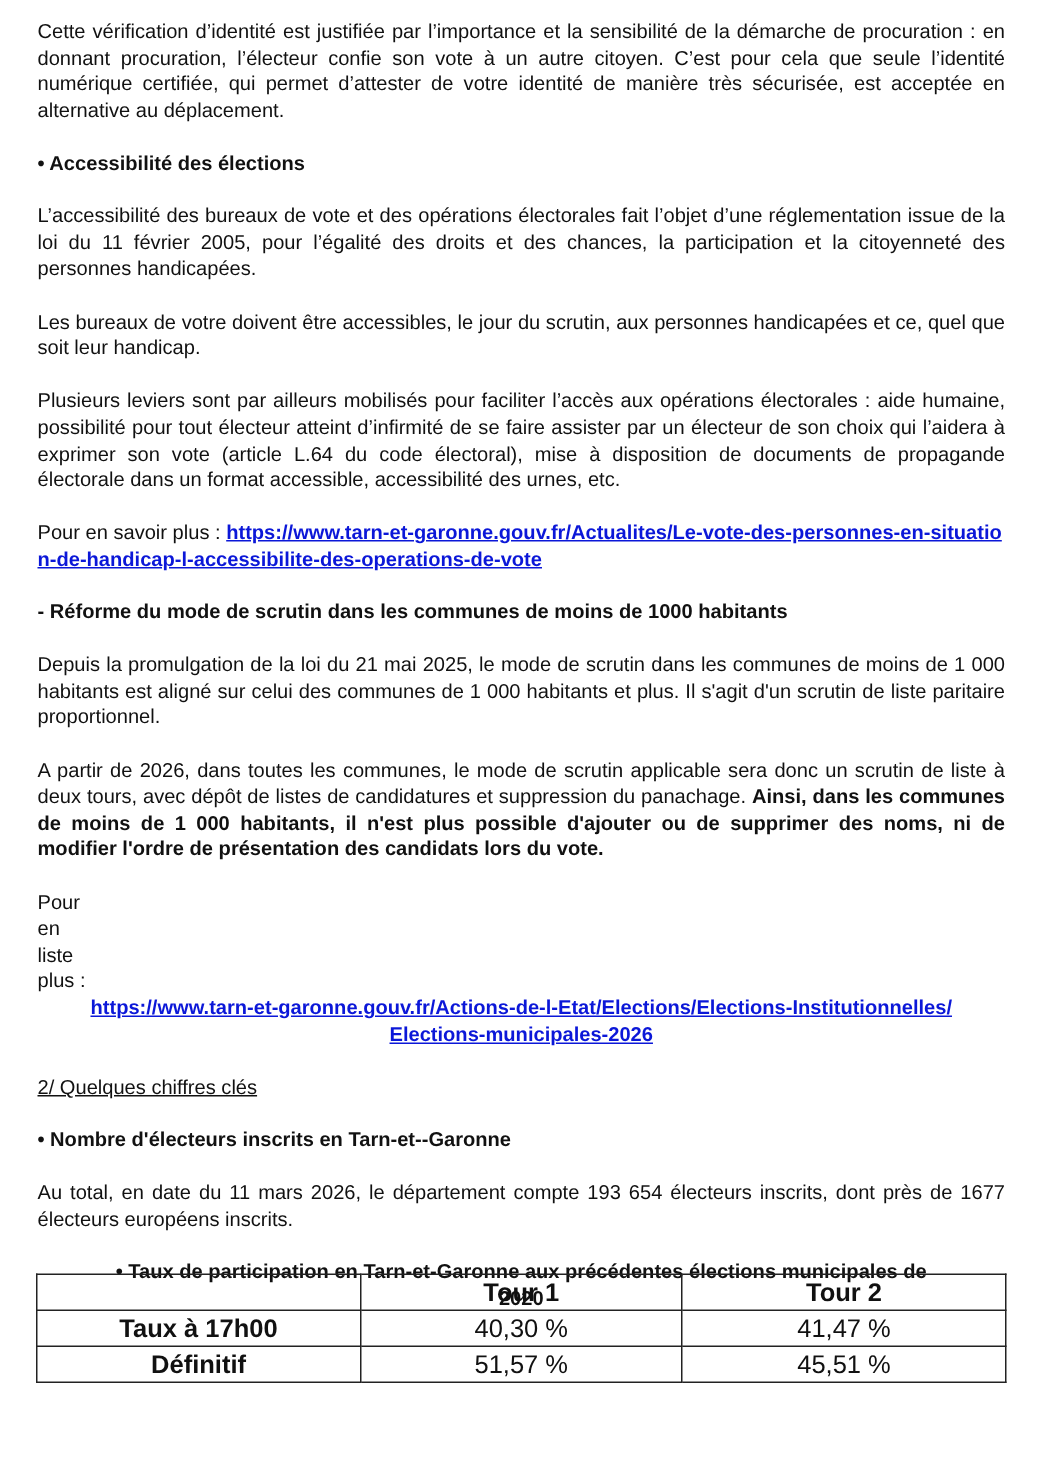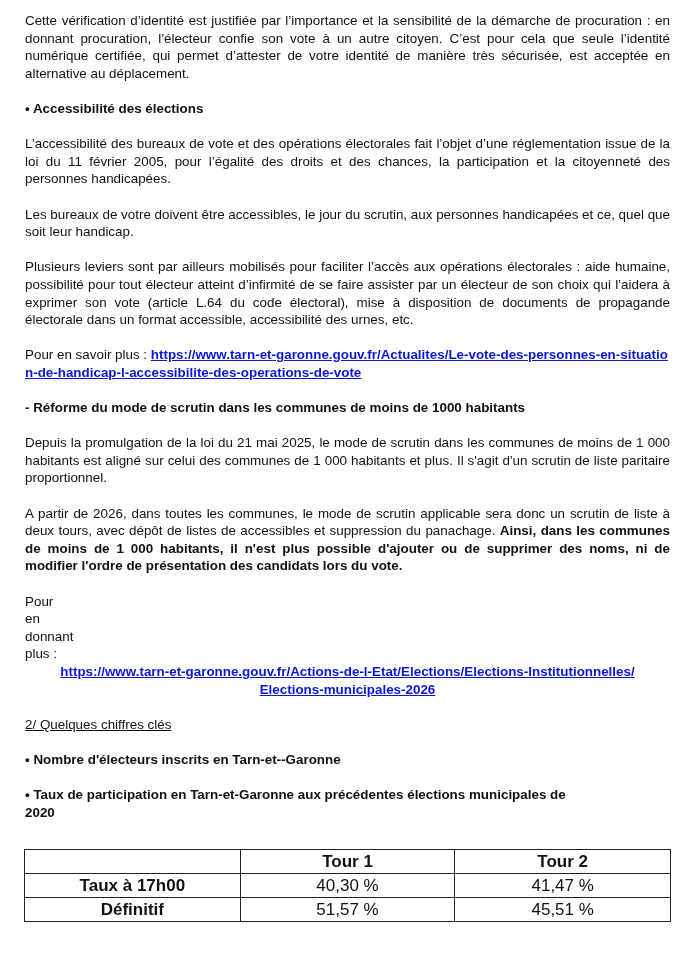--- a/index.html
+++ b/index.html
@@ -35,36 +35,37 @@
   <p class="gap">L’accessibilité des bureaux de vote et des opérations électorales fait l’objet d’une réglementation issue de la loi du 11 février 2005, pour l’égalité des droits et des chances, la participation et la citoyenneté des personnes handicapées.</p>
   <p class="gap">Les bureaux de votre doivent être accessibles, le jour du scrutin, aux personnes handicapées et ce, quel que soit leur handicap.</p>
   <p class="gap">Plusieurs leviers sont par ailleurs mobilisés pour faciliter l’accès aux opérations électorales : aide humaine, possibilité pour tout électeur atteint d’infirmité de se faire assister par un électeur de son choix qui l’aidera à exprimer son vote (article L.64 du code électoral), mise à disposition de documents de propagande électorale dans un format accessible, accessibilité des urnes, etc.</p>
   <p class="gap" style="text-align:left;">
     <span>Pour en savoir plus : </span><a class="link" style="word-break:break-all;">https://www.tarn-et-garonne.gouv.fr/Actualites/Le-vote-des-personnes-en-situation-de-handicap-l-accessibilite-des-operations-de-vote</a>
   </p>
 
   <p class="gap h">- Réforme du mode de scrutin dans les communes de moins de 1000 habitants</p>
   <p class="gap">Depuis la promulgation de la loi du 21 mai 2025, le mode de scrutin dans les communes de moins de 1 000 habitants est aligné sur celui des communes de 1 000 habitants et plus. Il s'agit d'un scrutin de liste paritaire proportionnel.</p>
   <p class="gap">
-    <span>A partir de 2026, dans toutes les communes, le mode de scrutin applicable sera donc un scrutin de liste à deux tours, avec dépôt de listes de accessibles et suppression du panachage. </span><b>Ainsi, dans les communes de moins de 1 000 habitants, il n'est plus possible d'ajouter ou de supprimer des noms, ni de modifier l'ordre de présentation des candidats lors du vote.</b>
+    <span>A partir de 2026, dans toutes les communes, le mode de scrutin applicable sera donc un scrutin de liste à deux tours, avec dépôt de listes de candidatures et suppression du panachage. </span><b>Ainsi, dans les communes de moins de 1 000 habitants, il n'est plus possible d'ajouter ou de supprimer des noms, ni de modifier l'ordre de présentation des candidats lors du vote.</b>
   </p>
   <div class="gap spread" style="line-height:17.6px;flex-direction:column;">
     <span>Pour</span>
     <span>en</span>
-    <span>donnant</span>
+    <span>liste</span>
     <span>plus :</span>
   </div>
   <p style="text-align:center;">
     <a class="link">https://www.tarn-et-garonne.gouv.fr/Actions-de-l-Etat/Elections/Elections-Institutionnelles/</a><br>
     <a class="link">Elections-municipales-2026</a>
   </p>
 
   <p class="gap u">2/ Quelques chiffres clés</p>
   <p class="gap h">• Nombre d'électeurs inscrits en Tarn-et--Garonne</p>
-  <p class="gap h" style="text-align:left;">
+  <p class="gap">Au total, en date du 11 mars 2026, le département compte 193 654 électeurs inscrits, dont près de 1677 électeurs européens inscrits.</p>
+  <p class="gap h" style="text-align:center;">
     <span>• Taux de participation en Tarn-et-Garonne aux précédentes élections municipales de</span><br>
     <span>2020</span>
   </p>
 </div>
 
 <table>
   <colgroup>
       <col class="c1">
       <col class="c2">
       <col class="c3">

